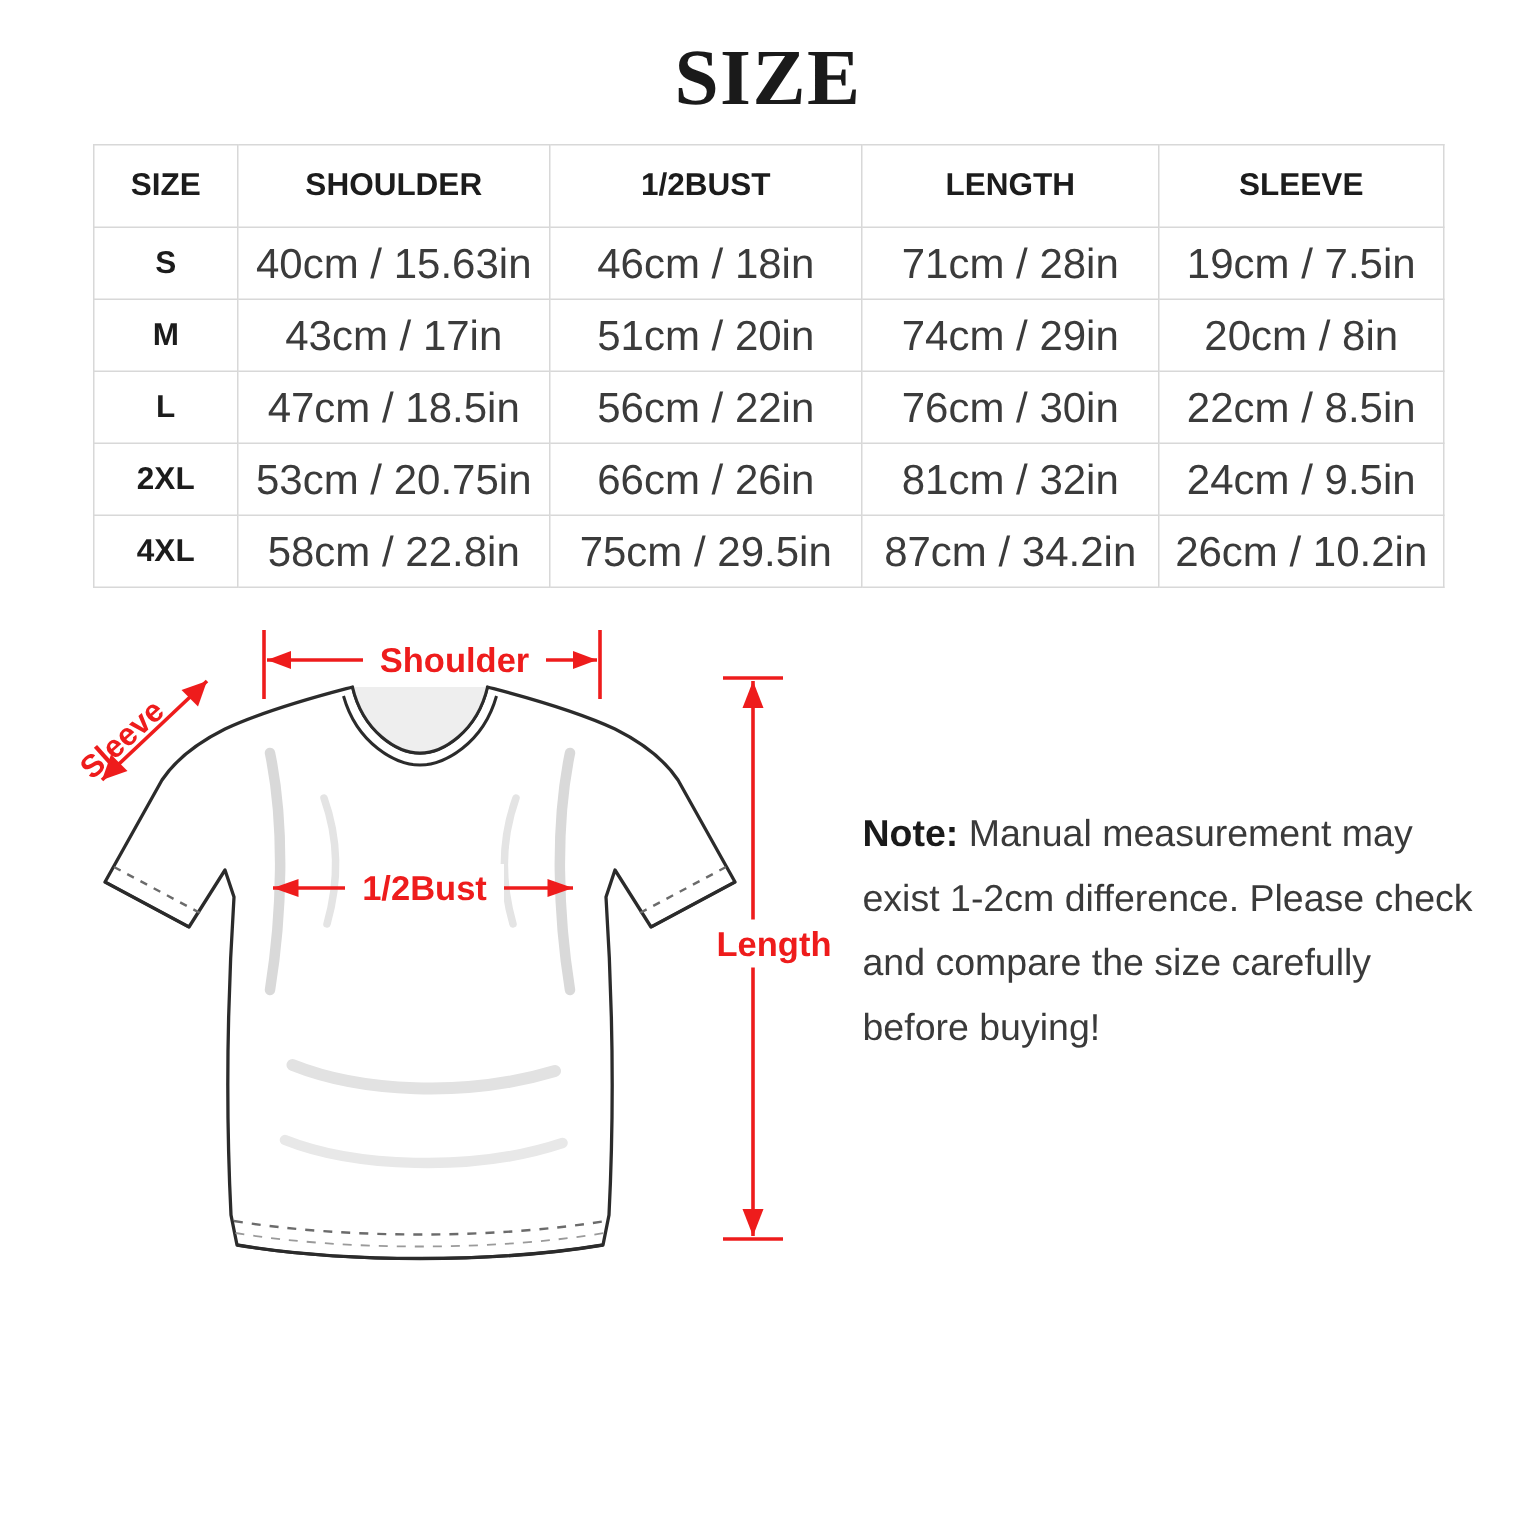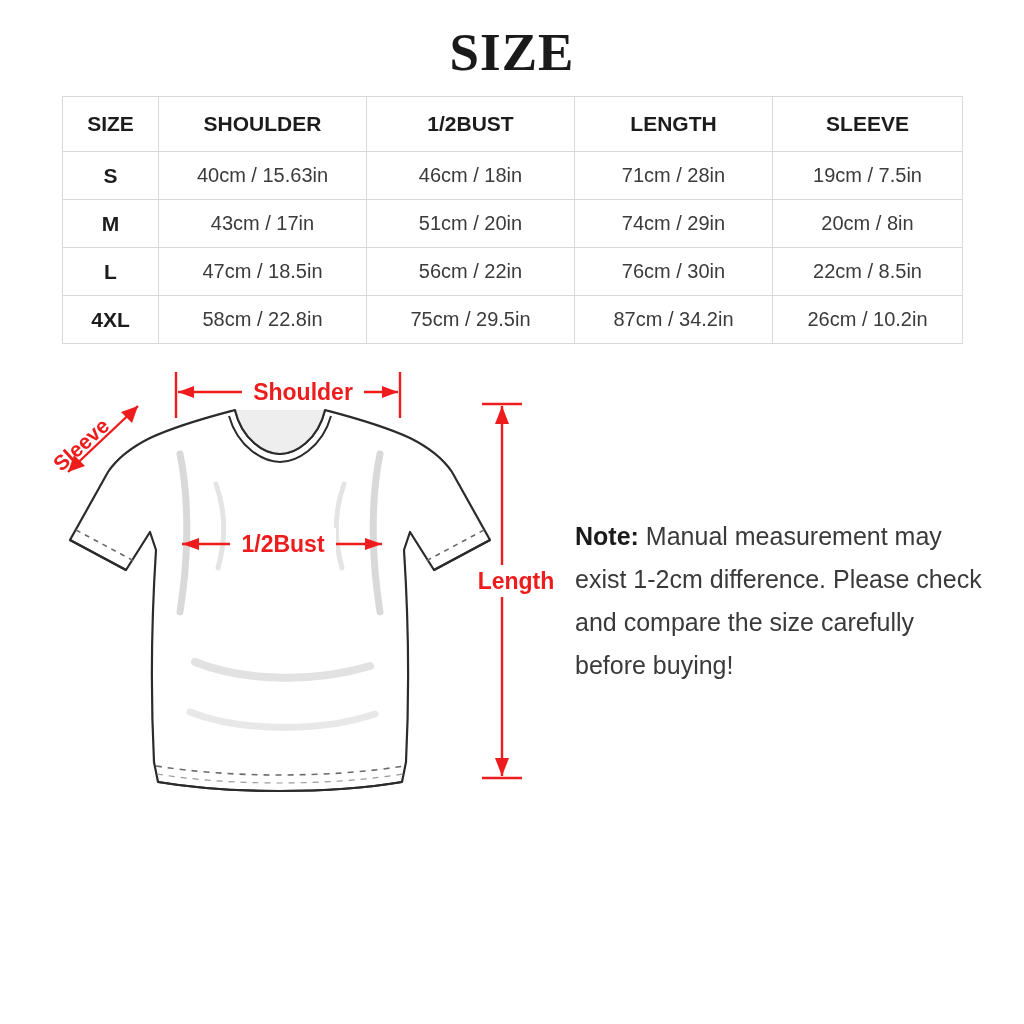--- a/index.html
+++ b/index.html
@@ -35,21 +35,21 @@
   table.size-table {
     width: 100%;
     border-collapse: collapse;
     table-layout: fixed;
   }
   table.size-table td, table.size-table th {
     border: 1px solid #d8d8d8;
     text-align: center;
     vertical-align: middle;
     height: 45px;
-    font-size: 20px;
+    font-size: 28px;
     color: #3b3b3b;
     font-weight: 400;
   }
   table.size-table thead th {
     font-weight: 700;
     font-size: 21px;
     color: #1c1c1c;
     height: 52px;
   }
   table.size-table tbody td.sizecell {
@@ -83,21 +83,20 @@
   
 
   .note {
     position: absolute;
     left: 575px;
     top: 125px;
     width: 415px;
     font-size: 25px;
     line-height: 1.72;
     color: #3a3a3a;
-    margin-top: 28px;
   }
   .note b {
     color: #1a1a1a;
     font-weight: 700;
   }
 </style>
 </head>
 <body>
 
 <div class="title">SIZE</div>
@@ -134,20 +133,27 @@
         <td>51cm / 20in</td>
         <td>74cm / 29in</td>
         <td>20cm / 8in</td>
       </tr>
       <tr>
         <td class="sizecell">L</td>
         <td>47cm / 18.5in</td>
         <td>56cm / 22in</td>
         <td>76cm / 30in</td>
         <td>22cm / 8.5in</td>
+      </tr>
+      <tr>
+        <td class="sizecell">2XL</td>
+        <td>53cm / 20.75in</td>
+        <td>66cm / 26in</td>
+        <td>81cm / 32in</td>
+        <td>24cm / 9.5in</td>
       </tr>
       <tr>
         <td class="sizecell">4XL</td>
         <td>58cm / 22.8in</td>
         <td>75cm / 29.5in</td>
         <td>87cm / 34.2in</td>
         <td>26cm / 10.2in</td>
       </tr>
     </tbody>
   </table>

